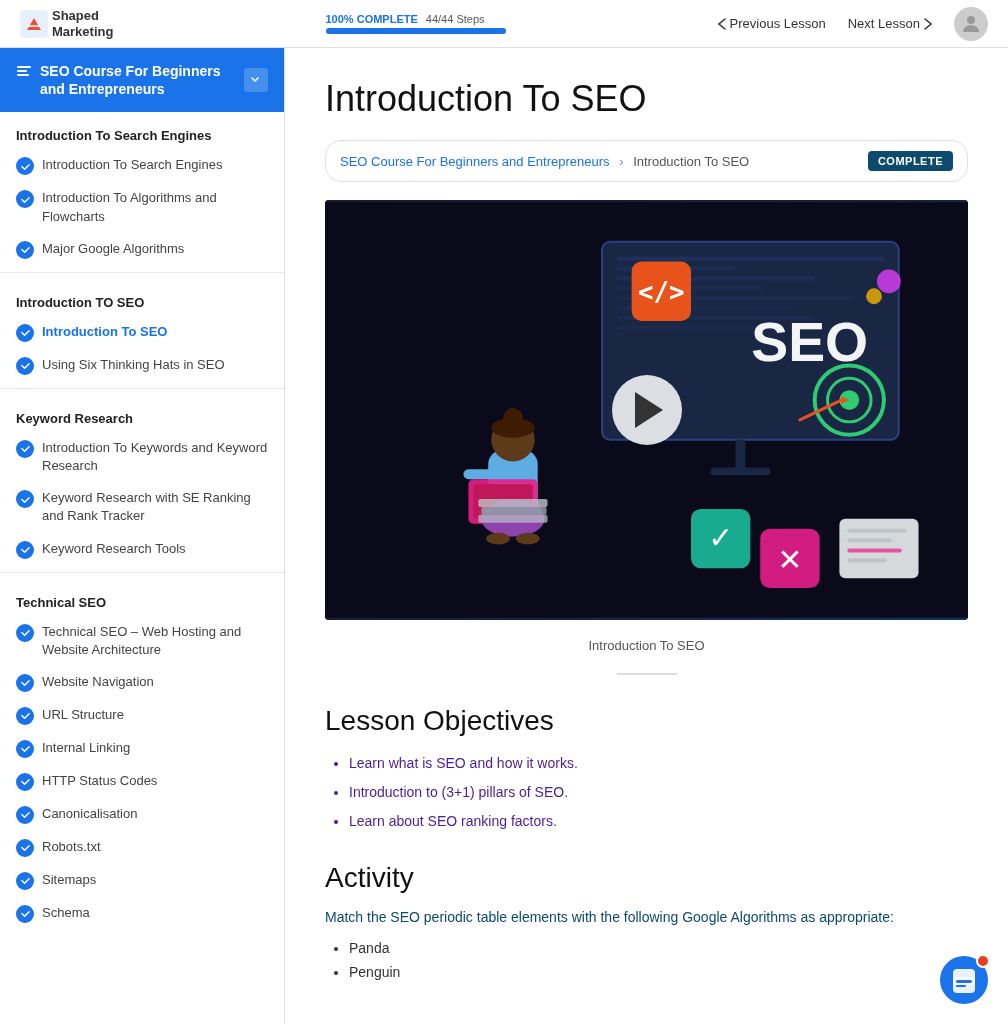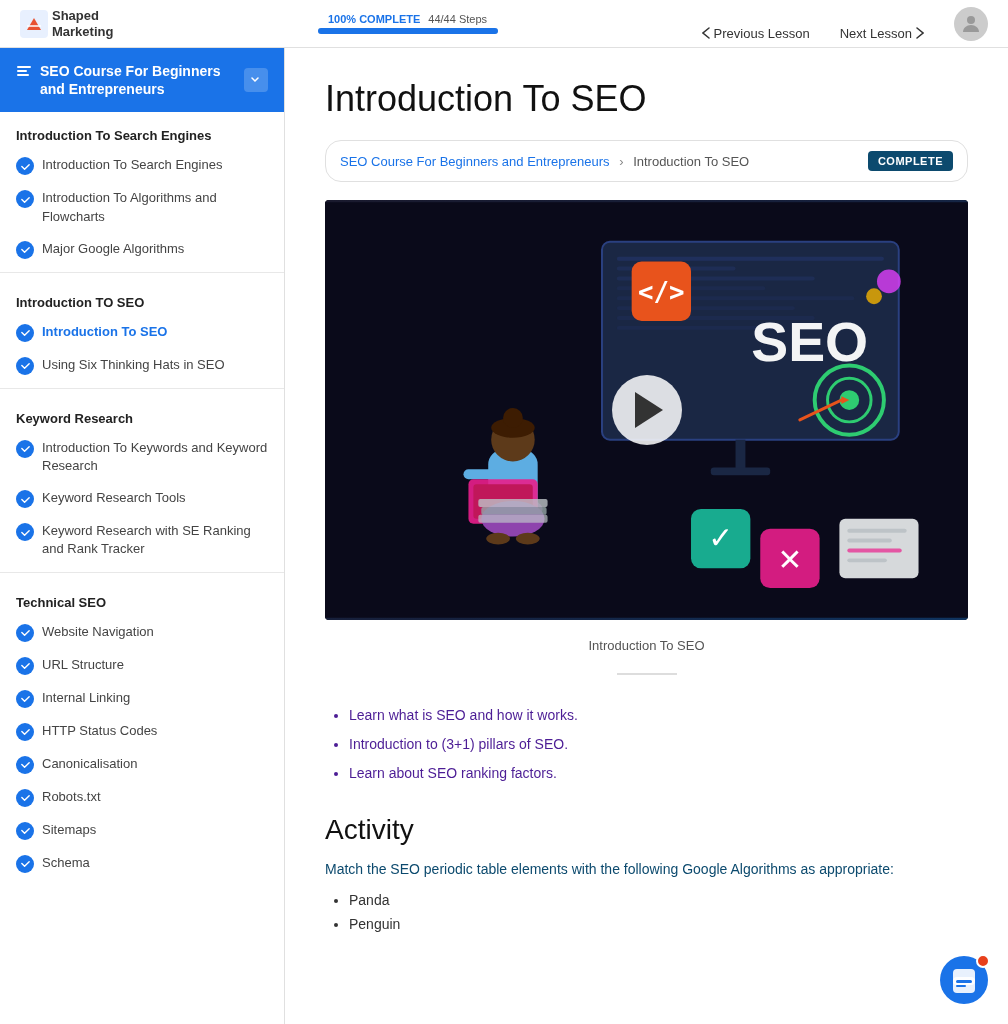--- a/index.html
+++ b/index.html
@@ -9,25 +9,25 @@
     .top-bar {
       display: flex; align-items: center; justify-content: space-between;
       padding: 0 20px; height: 48px; border-bottom: 1px solid #e0e0e0;
       background: #fff; flex-shrink: 0;
     }
     .top-bar-left { display: flex; align-items: center; gap: 10px; }
     .logo { display: flex; align-items: center; gap: 4px; }
     .logo-icon { width: 28px; height: 28px; background: #e8f0fe; border-radius: 4px; display: flex; align-items: center; justify-content: center; }
     .logo-icon svg { width: 20px; height: 20px; }
     .logo-text { font-weight: 700; font-size: 13px; color: #333; line-height: 1.2; }
-    .progress-section { display: flex; flex-direction: column; align-items: center; gap: 3px; }
+    .progress-section { display: flex; flex-direction: column; gap: 3px; }
     .progress-label { font-size: 11px; font-weight: 600; color: #1a73e8; }
     .progress-bar-wrap { width: 180px; height: 6px; background: #e0e0e0; border-radius: 3px; }
     .progress-bar-fill { height: 100%; background: #1a73e8; border-radius: 3px; }
-    .top-bar-nav { display: flex; align-items: flex-end; gap: 30px; }
+    .top-bar-nav { display: flex; align-items: center; gap: 22px; }
     .nav-btn { display: flex; align-items: center; gap: 4px; font-size: 13px; color: #333; background: none; border: none; cursor: pointer; }
     .avatar { width: 34px; height: 34px; border-radius: 50%; background: #ccc; overflow: hidden; display: flex; align-items: center; justify-content: center; }
 
     
     .main { display: flex; flex: 1; overflow: hidden; }
 
     
     .sidebar { width: 285px; background: #fff; border-right: 1px solid #e0e0e0; display: flex; flex-direction: column; overflow: hidden; flex-shrink: 0; }
     .sidebar-header { background: #1a73e8; color: #fff; padding: 14px 16px; display: flex; align-items: center; justify-content: space-between; flex-shrink: 0; }
     .sidebar-header-content { display: flex; align-items: flex-start; gap: 8px; }
@@ -209,34 +209,42 @@
             </svg>
           </div>
         <span class="item-text">Introduction To Keywords and Keyword Research</span>
       </div>
       <div class="sidebar-item">
         <div class="check-icon">
             <svg viewBox="0 0 12 12" fill="white">
               <path d="M2 6l3 3 5-5" stroke="white" stroke-width="1.5" fill="none" stroke-linecap="round" stroke-linejoin="round"></path>
             </svg>
           </div>
+        <span class="item-text">Keyword Research with SE Ranking and Rank Tracker</span>
+      </div>
+      <div class="sidebar-item">
+        <div class="check-icon">
+            <svg viewBox="0 0 12 12" fill="white">
+              <path d="M2 6l3 3 5-5" stroke="white" stroke-width="1.5" fill="none" stroke-linecap="round" stroke-linejoin="round"></path>
+            </svg>
+          </div>
         <span class="item-text">Keyword Research Tools</span>
       </div>
-      <div class="sidebar-item">
-        <div class="check-icon">
-            <svg viewBox="0 0 12 12" fill="white">
-              <path d="M2 6l3 3 5-5" stroke="white" stroke-width="1.5" fill="none" stroke-linecap="round" stroke-linejoin="round"></path>
-            </svg>
-          </div>
-        <span class="item-text">Keyword Research with SE Ranking and Rank Tracker</span>
-      </div>
 
       <hr class="sidebar-divider">
 
       <div class="section-header">Technical SEO</div>
+      <div class="sidebar-item">
+        <div class="check-icon">
+            <svg viewBox="0 0 12 12" fill="white">
+              <path d="M2 6l3 3 5-5" stroke="white" stroke-width="1.5" fill="none" stroke-linecap="round" stroke-linejoin="round"></path>
+            </svg>
+          </div>
+        <span class="item-text">Technical SEO – Web Hosting and Website Architecture</span>
+      </div>
       <div class="sidebar-item">
         <div class="check-icon">
             <svg viewBox="0 0 12 12" fill="white">
               <path d="M2 6l3 3 5-5" stroke="white" stroke-width="1.5" fill="none" stroke-linecap="round" stroke-linejoin="round"></path>
             </svg>
           </div>
         <span class="item-text">Website Navigation</span>
       </div>
       <div class="sidebar-item">
         <div class="check-icon">
@@ -384,20 +392,21 @@
 
         <div class="play-button">
           <div class="play-triangle"></div>
         </div>
       </div>
     </div>
 
     <p class="video-caption">Introduction To SEO</p>
     <hr class="video-divider">
 
+    <h2 class="section-title">Lesson Objectives</h2>
     <ul class="objectives-list">
       <li class="objectives-item">Learn what is SEO and how it works.</li>
       <li class="objectives-item">Introduction to (3+1) pillars of SEO.</li>
       <li class="objectives-item">Learn about SEO ranking factors.</li>
     </ul>
 
     <h2 class="activity-title">Activity</h2>
     <p class="activity-desc">Match the SEO periodic table elements with the following Google Algorithms as appropriate:</p>
     <ul class="activity-list">
       <li class="activity-item">Panda</li>

